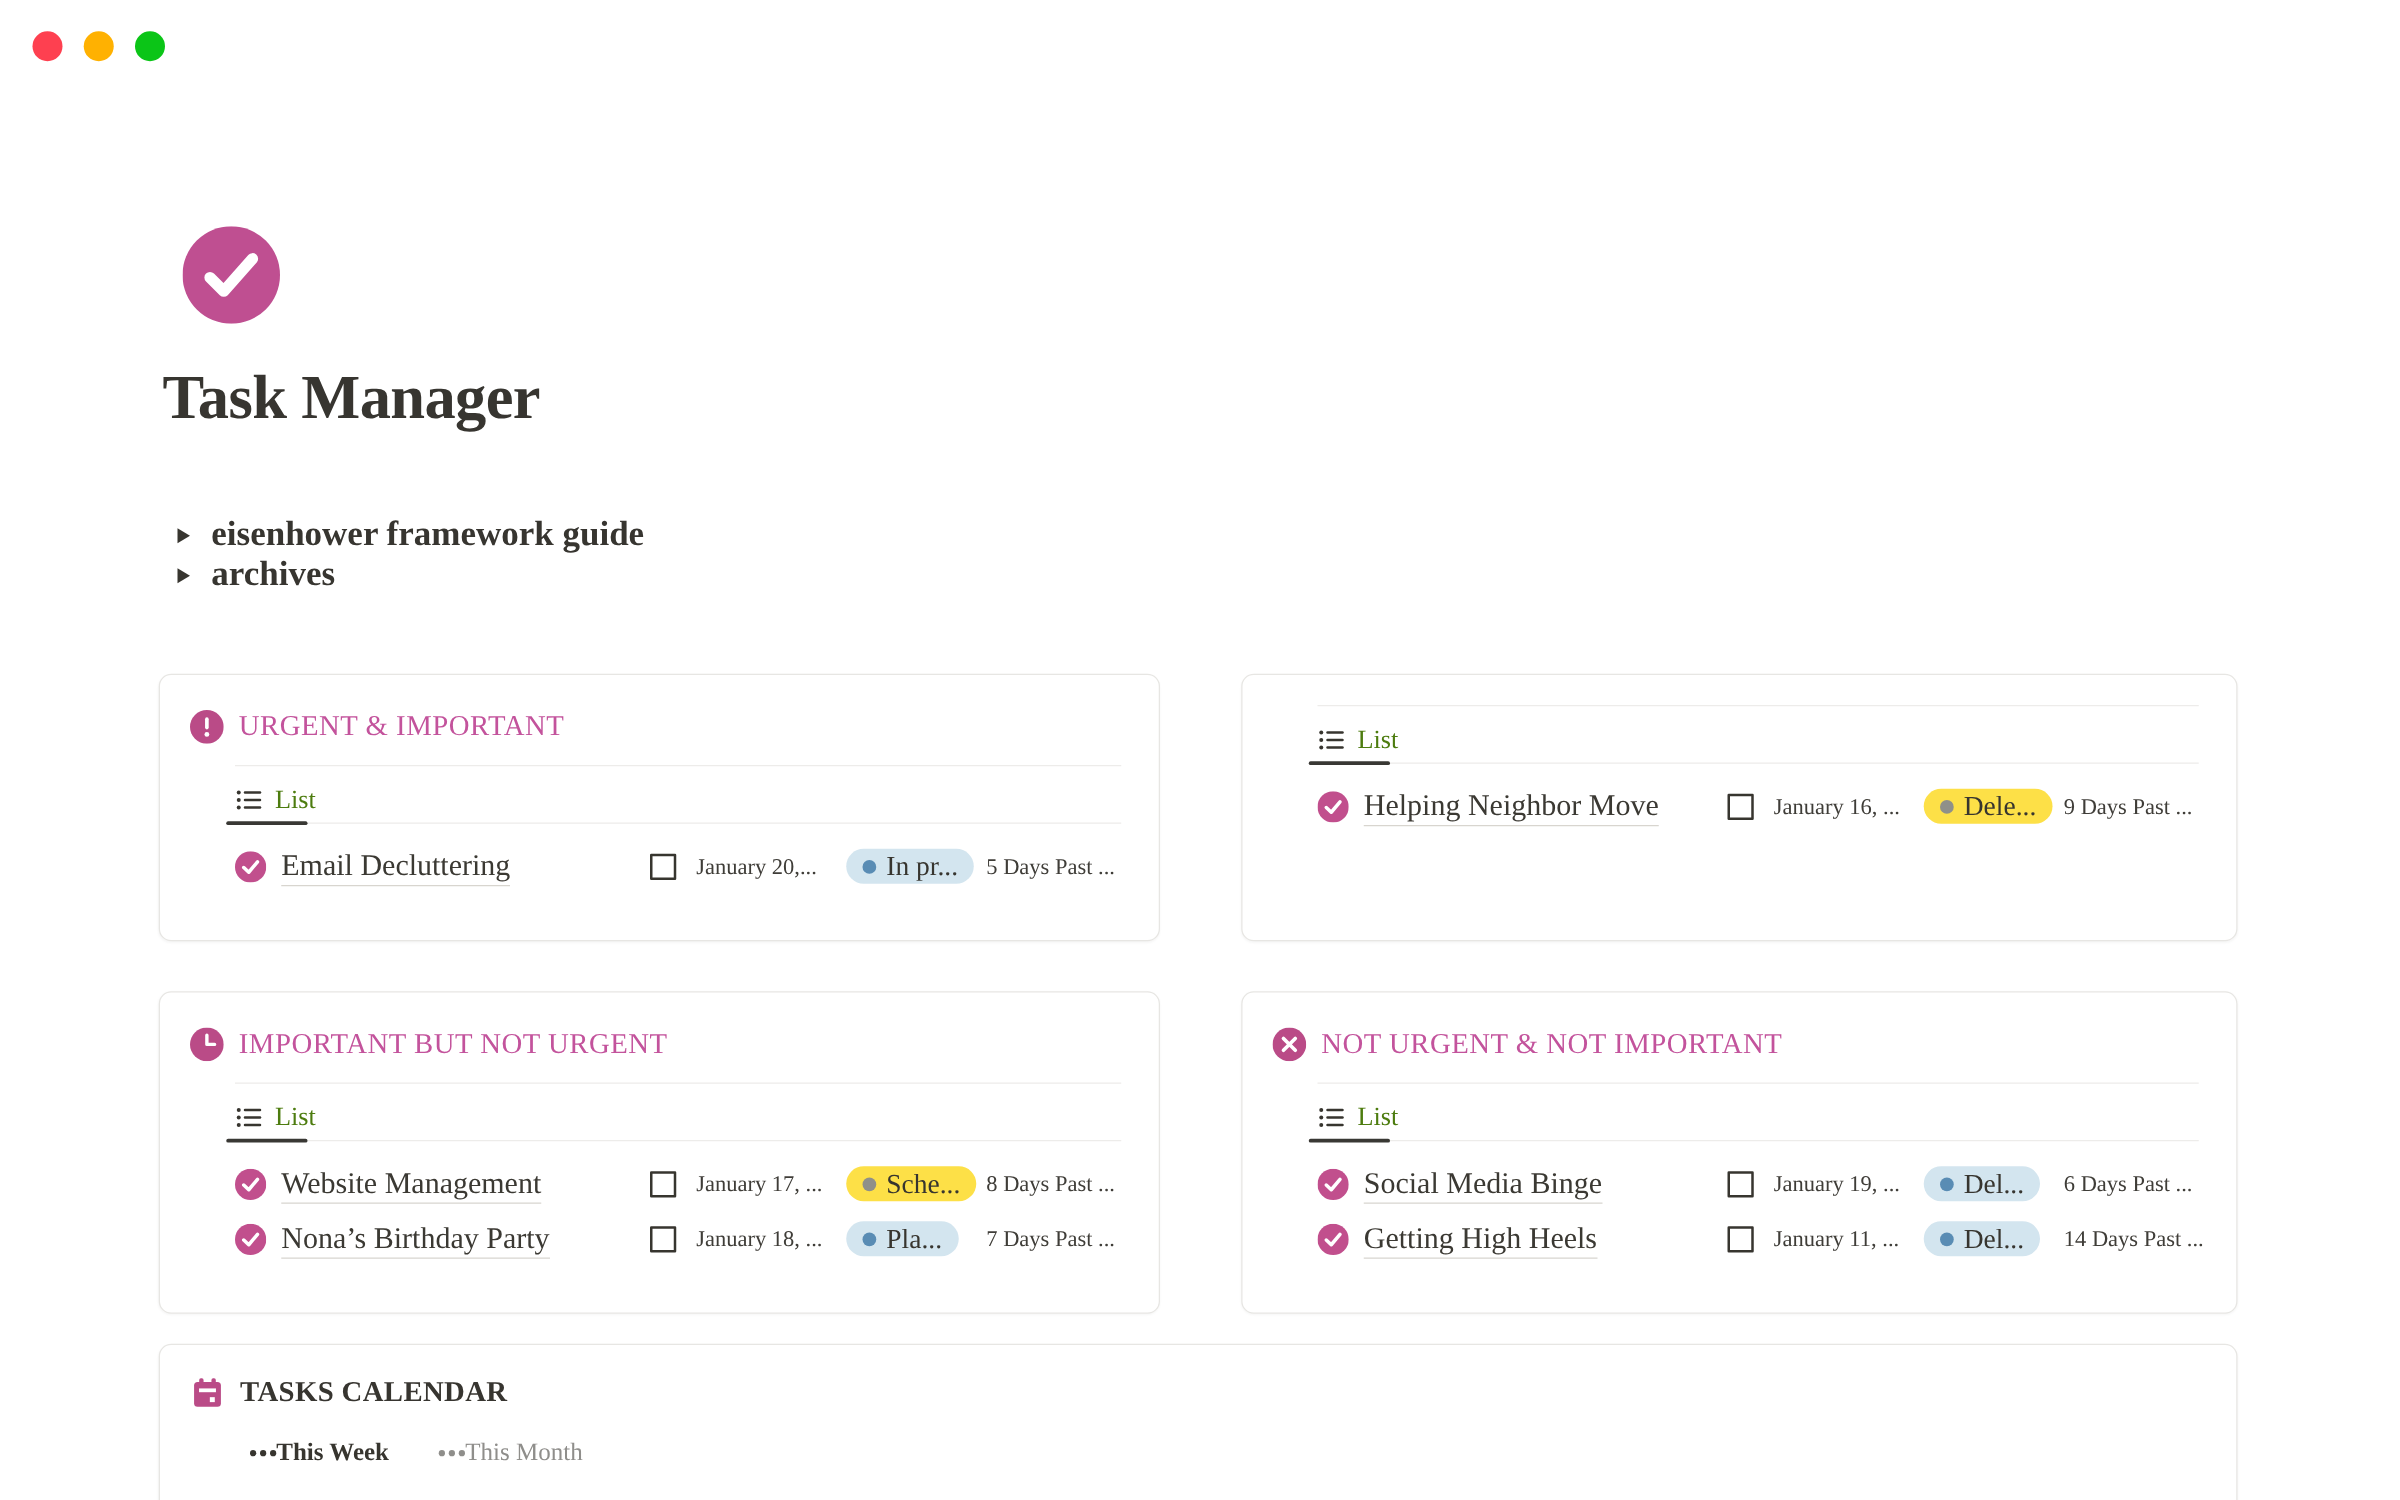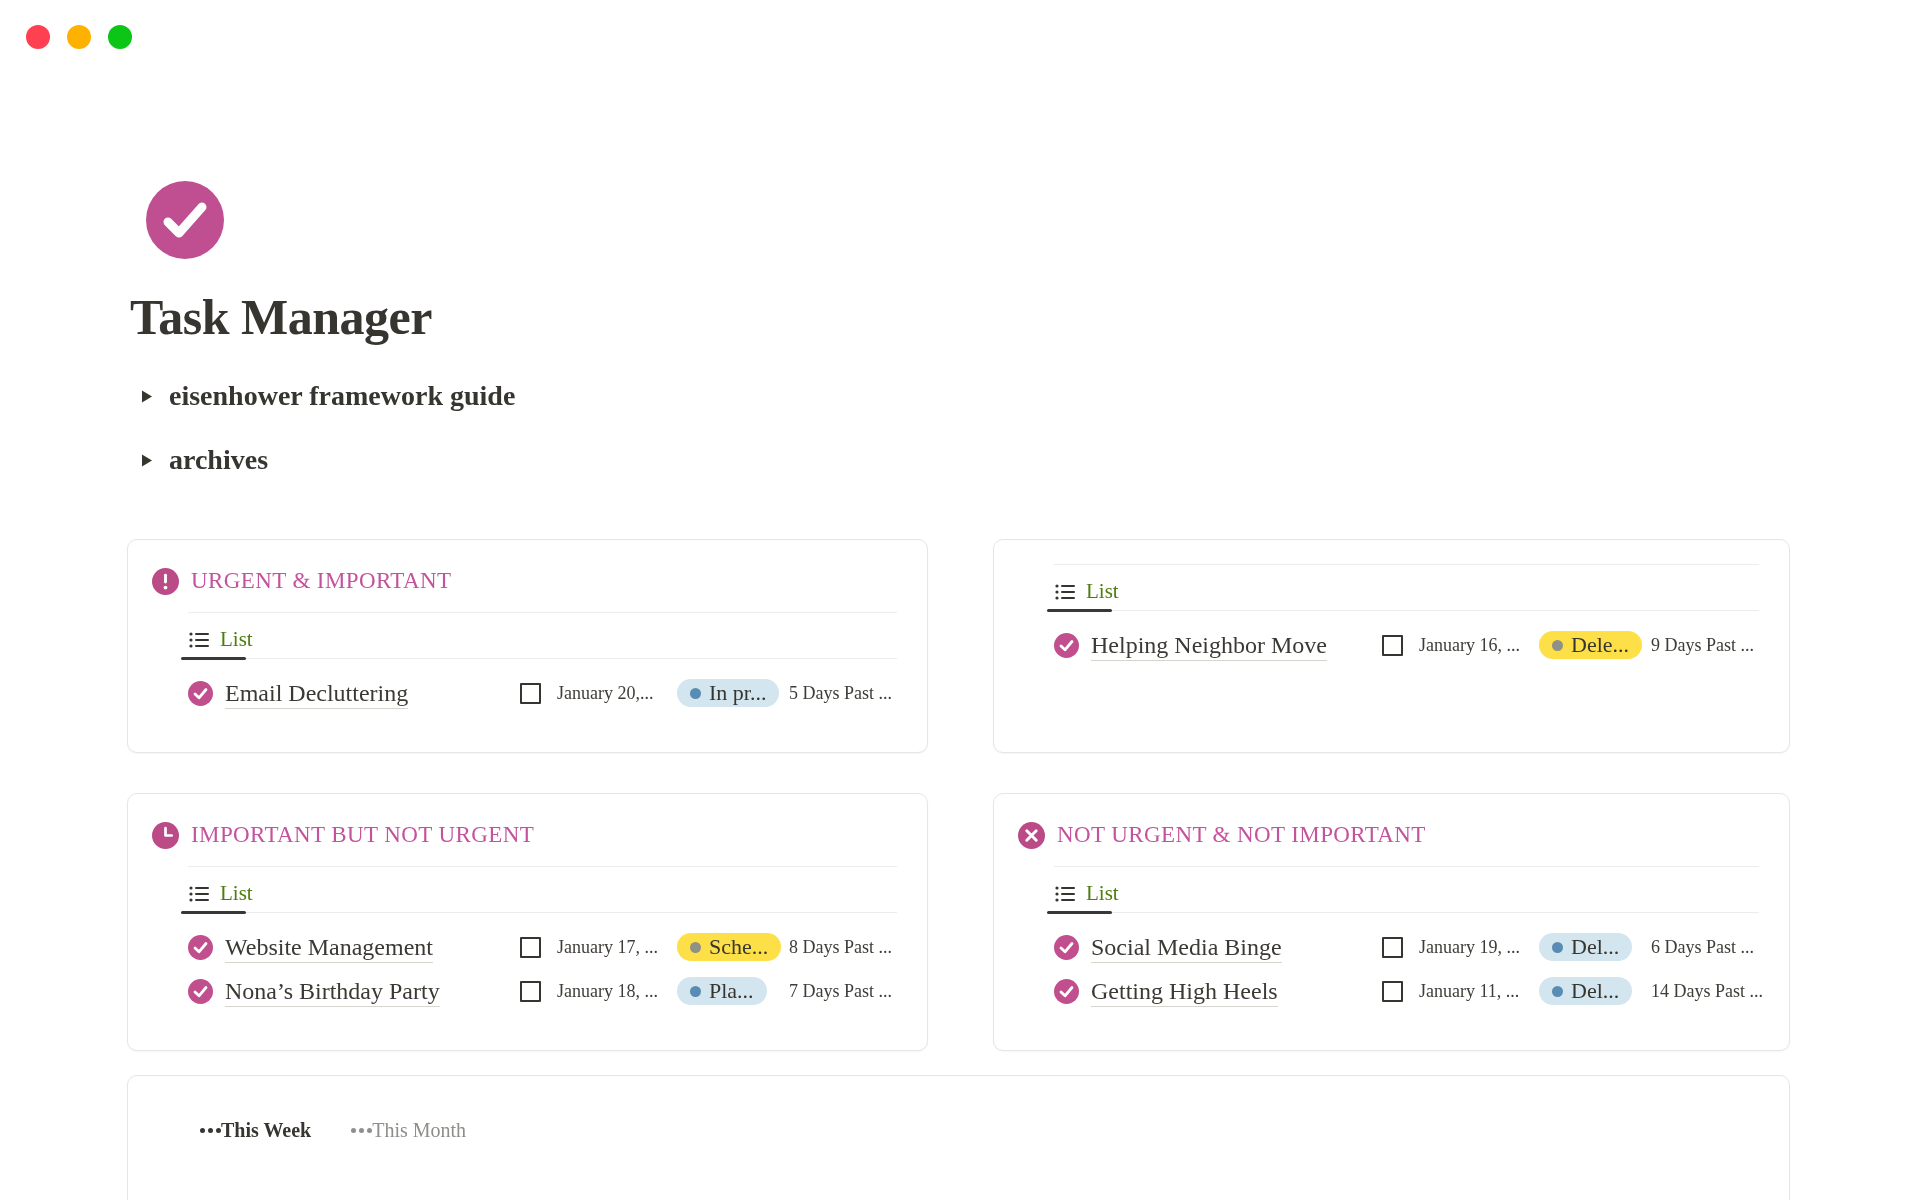--- a/index.html
+++ b/index.html
@@ -11,21 +11,21 @@
   .tl { width:24px; height:24px; border-radius:50%; display:inline-block; cursor:pointer; }
   .tl.red { background:#fe4050; } .tl.yellow { background:#ffb101; } .tl.green { background:#0bc517; }
 
   
   .page-icon { position:absolute; left:146px; top:181px; width:78px; height:78px; }
   .page-title { position:absolute; left:130px; top:288px; font-size:50px; font-weight:bold;
     letter-spacing:-0.5px; color:#373530;text-align:right; }
   .toggle { position:absolute; display:flex; align-items:center; gap:16px; cursor:pointer; }
   .toggle .tri { width:13px; height:15px; flex:none; display:flex; }
   .toggle .lbl { font-size:28px; font-weight:bold; color:#373530; }
-  #toggle-0 { left:140px; top:380px; }
+  #toggle-0 { left:140px; top:412px; }
   #toggle-1 { left:140px; top:444px; }
 
   
   .grid { position:absolute; left:127px; top:539px; width:1663px; display:grid;
     grid-template-columns:801px 797px; grid-template-rows:214px 258px;
     column-gap:65px; row-gap:40px; }
   .card { background:#fff; border:1px solid #e7e6e3; border-radius:10px;
     box-shadow:0 1px 2px rgba(15,15,15,0.04); overflow:hidden; padding-top:24px; }
   .card-header { display:flex; align-items:center; gap:12px; height:34px;
     margin:0 30px 14px 24px; }
@@ -322,20 +322,32 @@
             <span>Del...</span>
           </span>
         </span>
         <span class="task-days">14 Days Past ...</span>
       </div>
     </div>
   </div>
 </div>
 
 <div class="calendar-card">
+  <div class="card-header">
+    <span class="cal-icon">
+      <svg width="28" height="28" viewBox="0 0 24 24">
+        <rect x="6.3" y="2.3" width="3" height="5" rx="1.2" fill="#ba4b87"></rect>
+        <rect x="14.7" y="2.3" width="3" height="5" rx="1.2" fill="#ba4b87"></rect>
+        <rect x="2.8" y="4.8" width="18.4" height="17" rx="2.4" fill="#ba4b87"></rect>
+        <rect x="6.2" y="9.2" width="11.6" height="2.6" fill="#ffffff"></rect>
+        <rect x="13.6" y="15.2" width="3.4" height="3.4" fill="#ffffff"></rect>
+      </svg>
+    </span>
+    <span class="cal-title">TASKS CALENDAR</span>
+  </div>
   <div class="cal-tabs">
     <span class="cal-tab">
       <span class="dots">
           <i></i>
           <i></i>
           <i></i>
         </span>
       <span class="cal-tab-label">This Week</span>
     </span>
     <span class="cal-tab inactive">

